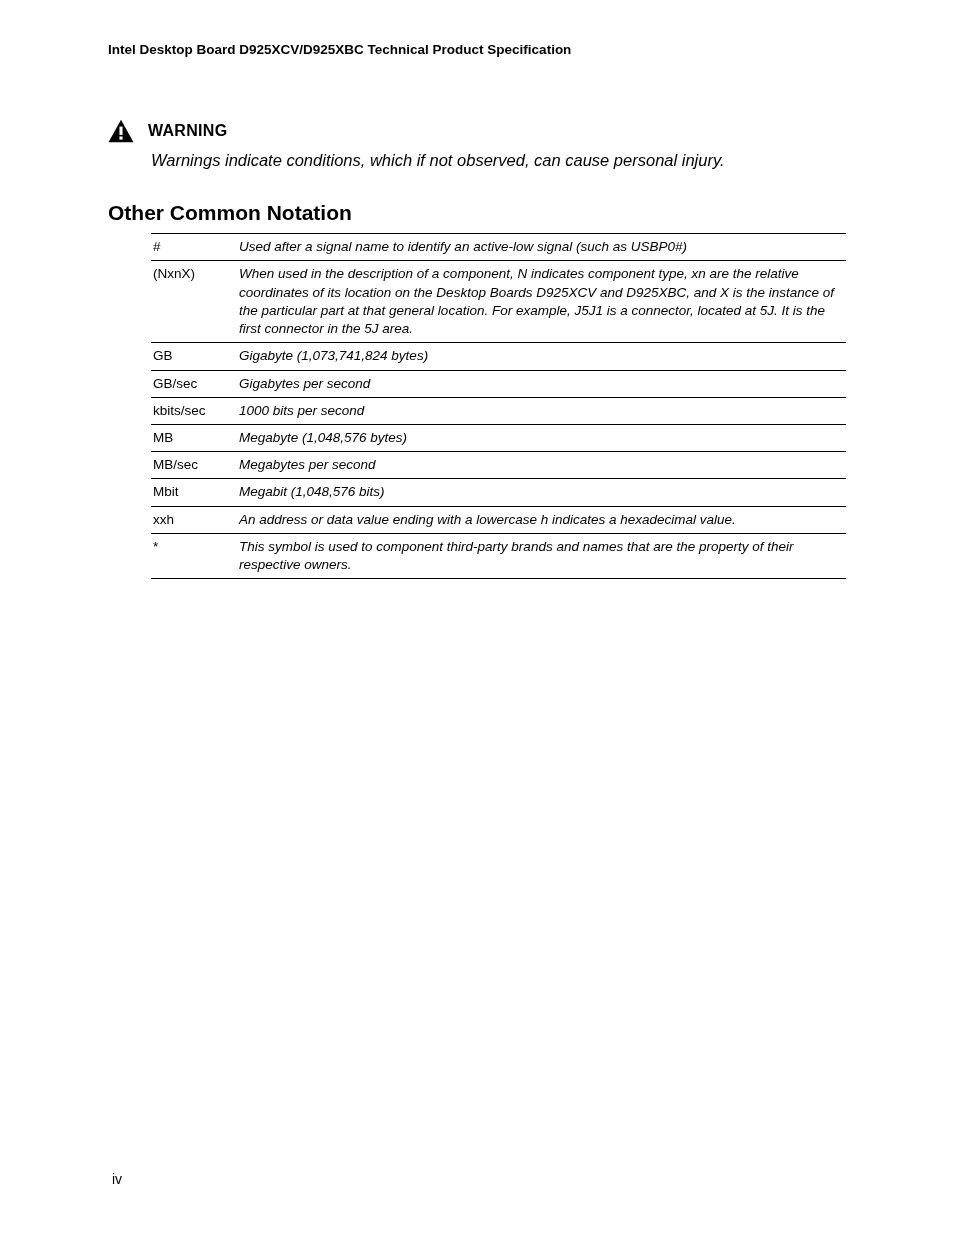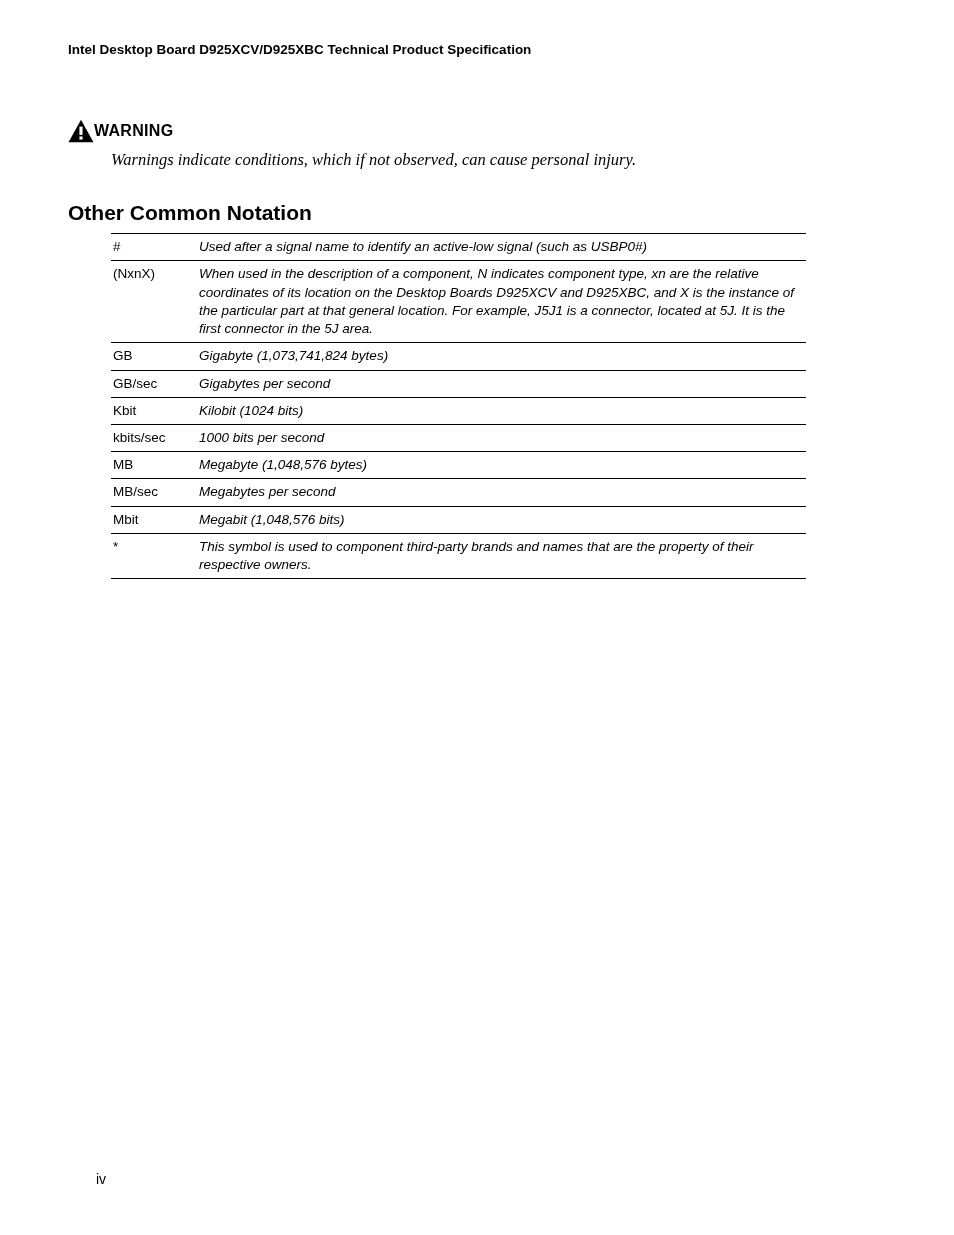--- a/index.html
+++ b/index.html
@@ -6,48 +6,49 @@
   html, body { margin: 0; padding: 0; }
   body {
     width: 954px;
     height: 1235px;
     background: #fff;
     font-family: Arial, Helvetica, sans-serif;
     color: #000;
     position: relative;
   }
   .page {
-    padding: 42px 108px 0 68px;
+    padding: 42px 108px 0 108px;
   }
   .running-header {
     font-size: 13.5px;
     font-weight: bold;
     margin-bottom: 62px;
   }
   .warning-block {
     margin-left: 0;
     margin-bottom: 30px;
   }
   .warning-row {
     display: flex;
     align-items: center;
+    gap: 14px;
     margin-bottom: 6px;
   }
   .warning-icon svg {
     width: 26px;
     height: 24px;
     display: block;
   }
   .warning-label {
     font-size: 16px;
     font-weight: bold;
     letter-spacing: 0.3px;
   }
   .warning-desc {
-    font-family: Liberation Serif, serif;
+    font-family: Liberation Sans, sans-serif;
     font-style: italic;
     font-size: 16.5px;
     margin-left: 43px;
     line-height: 1.35;
   }
   .section-heading {
     font-size: 21px;
     font-weight: bold;
     margin: 0 0 8px 0;
   }
@@ -72,21 +73,21 @@
     width: 88px;
     padding-left: 2px;
   }
   table.notation td.def {
     padding-right: 2px;
     font-style: italic;
   }
   .page-number {
     position: absolute;
     bottom: 48px;
-    left: 96px;
+    left: 112px;
     font-size: 14px;
   }
 </style>
 </head>
 <body>
 
 <div class="page">
 
   <div class="running-header">Intel Desktop Board D925XCV/D925XBC Technical Product Specification</div>
 
@@ -118,40 +119,40 @@
         </tr>
         <tr>
           <td class="term">GB</td>
           <td class="def">Gigabyte (1,073,741,824 bytes)</td>
         </tr>
         <tr>
           <td class="term">GB/sec</td>
           <td class="def">Gigabytes per second</td>
         </tr>
         <tr>
-          <td class="term">Kbit</td>
-          <td class="def">Kilobit (1024 bits)</td>
-        </tr>
-        <tr>
           <td class="term">kbits/sec</td>
           <td class="def">1000 bits per second</td>
         </tr>
         <tr>
           <td class="term">MB</td>
           <td class="def">Megabyte (1,048,576 bytes)</td>
         </tr>
         <tr>
           <td class="term">MB/sec</td>
           <td class="def">Megabytes per second</td>
         </tr>
         <tr>
           <td class="term">Mbit</td>
           <td class="def">Megabit (1,048,576 bits)</td>
         </tr>
         <tr>
+          <td class="term">xxh</td>
+          <td class="def">An address or data value ending with a lowercase h indicates a hexadecimal value.</td>
+        </tr>
+        <tr>
           <td class="term">*</td>
           <td class="def">This symbol is used to component third-party brands and names that are the property of their respective owners.</td>
         </tr>
       </tbody>
   </table>
 
 </div>
 
 <div class="page-number">iv</div>
 

